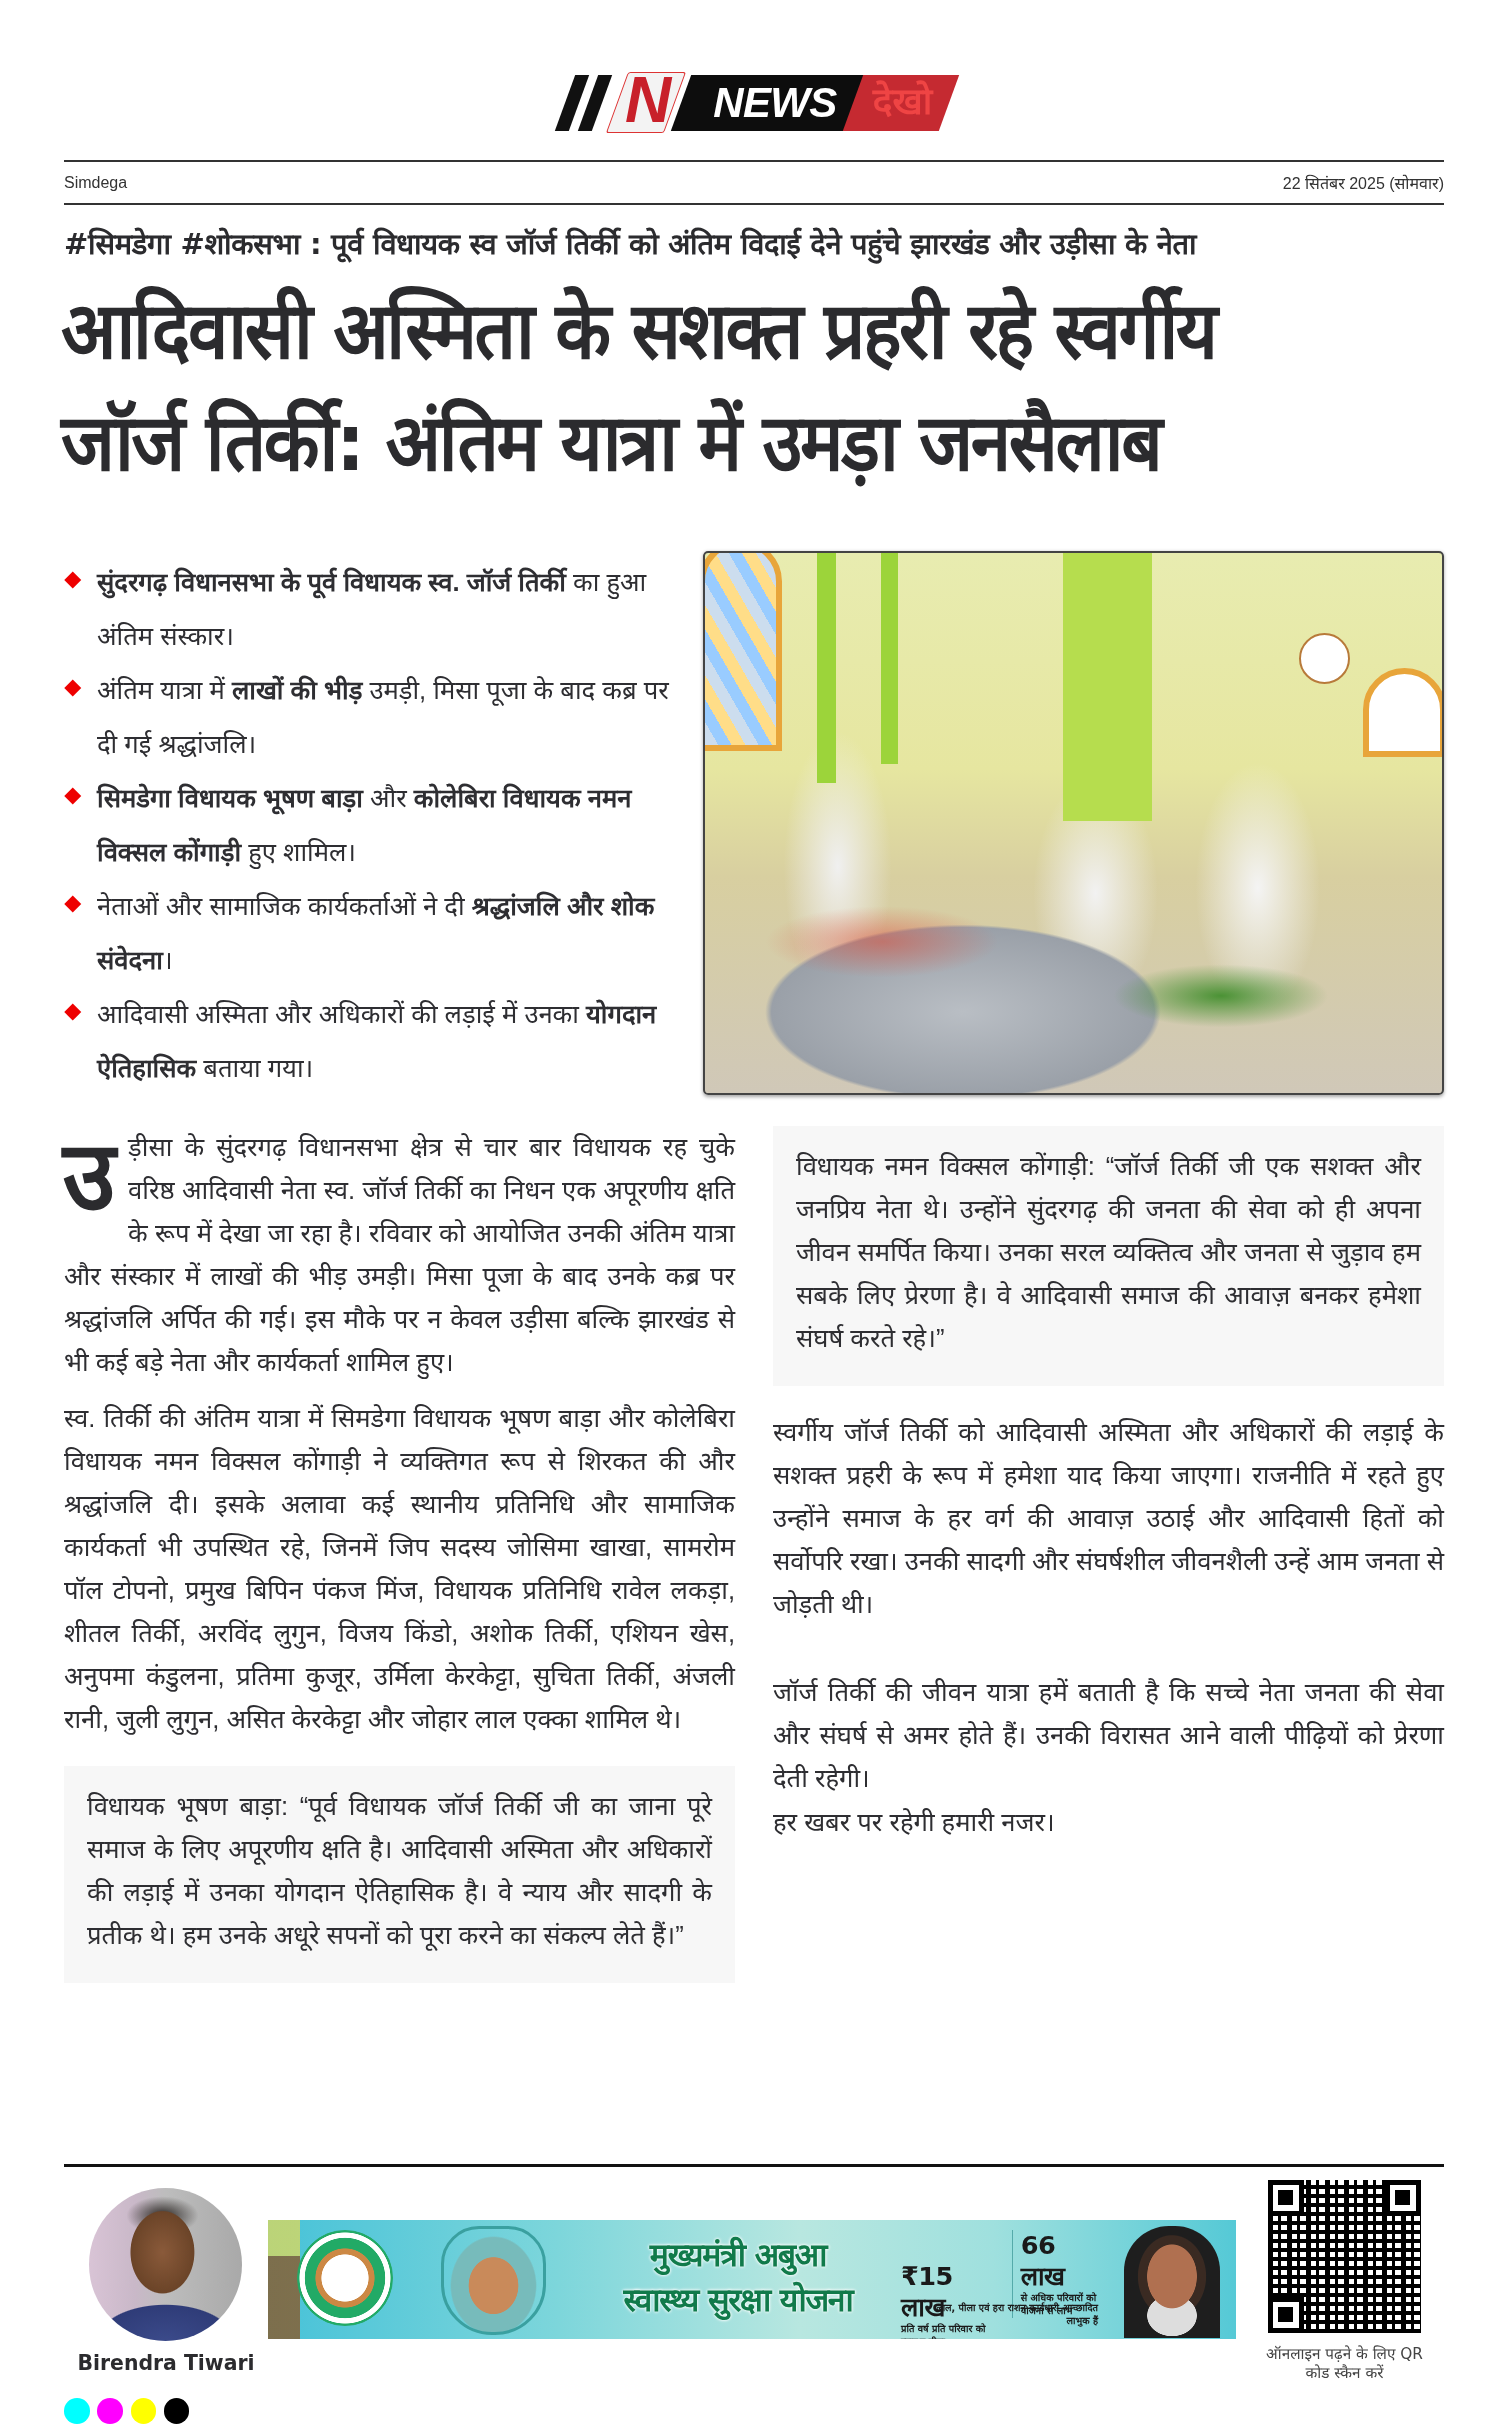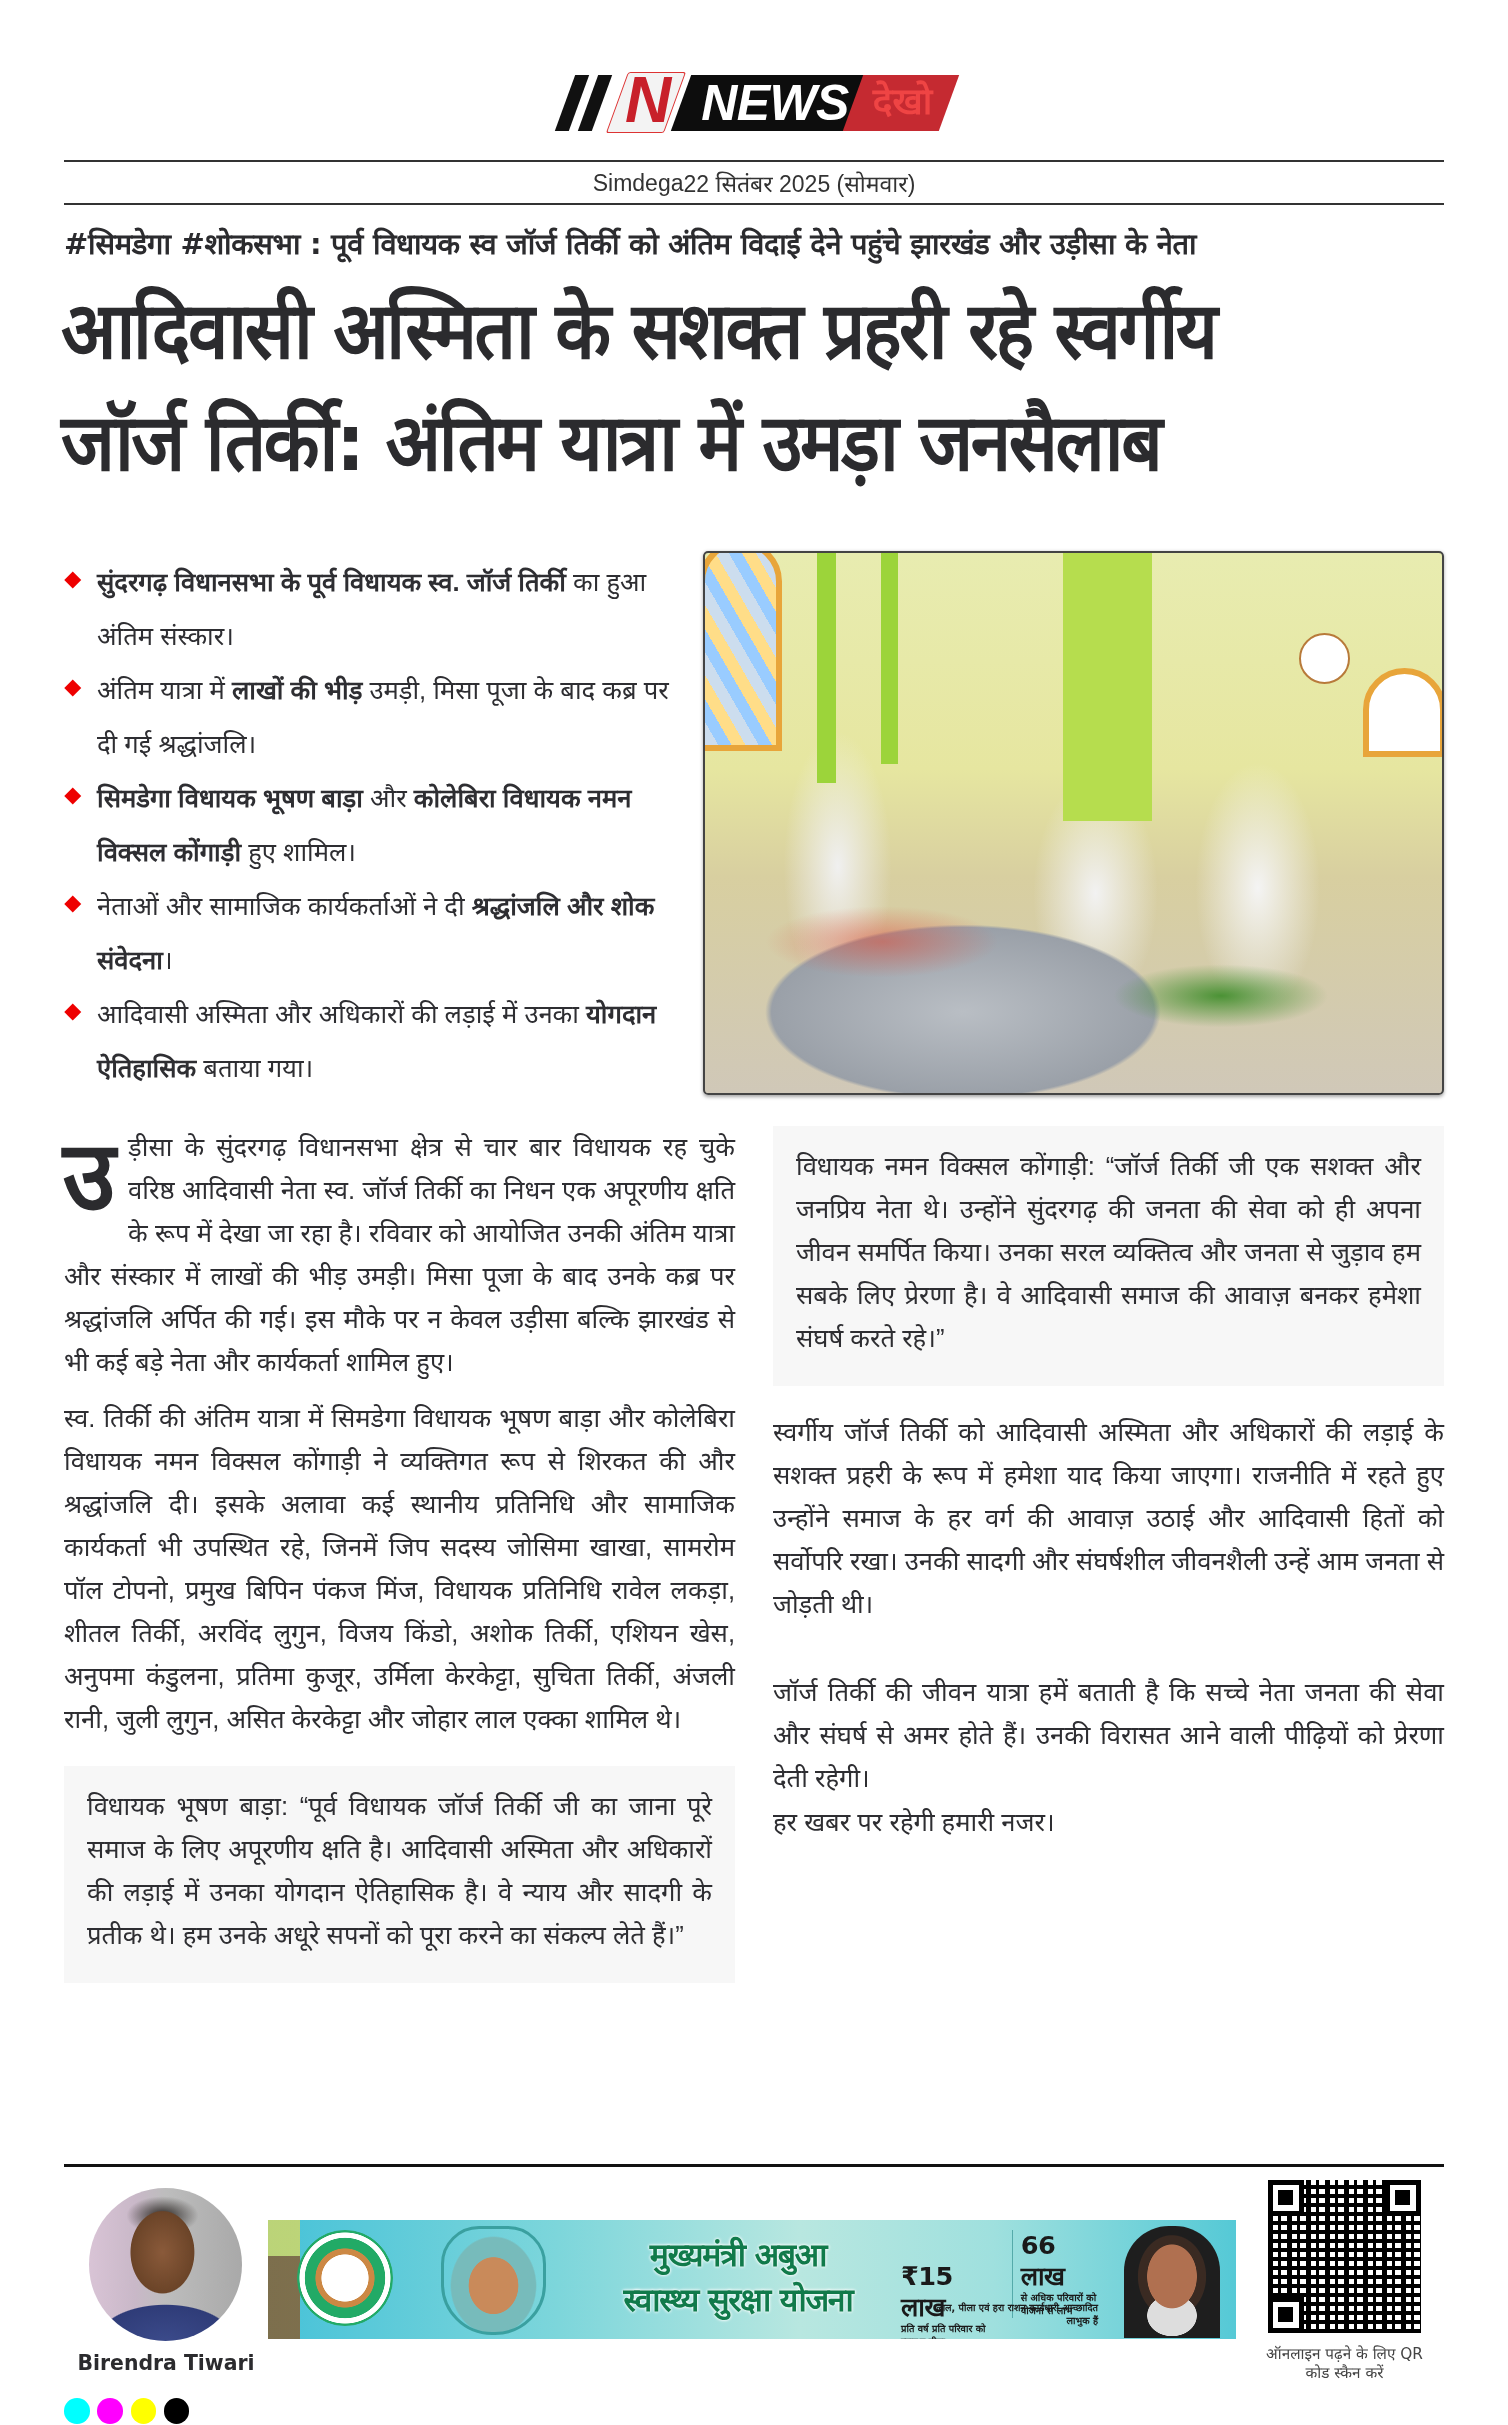--- a/index.html
+++ b/index.html
@@ -5,29 +5,29 @@
   * { box-sizing: border-box; margin: 0; padding: 0; }
   html, body { width: 1508px; height: 2426px; background: #ffffff; }
   body { font-family: "DejaVu Sans", "Liberation Sans", sans-serif; color: #2b2b2e; position: relative; overflow: hidden; }
 
   
   .logo { position: absolute; left: 553px; top: 72px; width: 403px; height: 61px; }
   .logo .stripe { position: absolute; top: 2.6px; width: 14px; height: 56px; background: #111; transform: skewX(-20deg); }
   .logo .nbox { position: absolute; left: 64px; top: 0; width: 58px; height: 61px; background: #f3f3f3; border: 1.3px solid #d33; transform: skewX(-20deg); border-radius: 2.6px; }
   .logo .nletter { position: absolute; left: 72px; top: -3.8px; width: 45px; height: 64px; font-family: "Liberation Sans", sans-serif; font-weight: 900; font-style: italic; font-size: 64px; line-height: 64px; color: #c8202a; text-align: center; }
   .logo .news { position: absolute; left: 128px; top: 2.6px; width: 179px; height: 56px; background: #0d0d0d; transform: skewX(-20deg); }
-  .logo .newstext { position: absolute; left: 139px; top: 2.6px; width: 166px; height: 56px; color: #fff; font-family: "Liberation Sans", sans-serif; font-weight: 700; font-style: italic; font-size: 50px; line-height: 56px; text-align: center; letter-spacing: -0.6px; }
+  .logo .newstext { position: absolute; left: 139px; top: 2.6px; width: 166px; height: 56px; color: #fff; font-family: "Liberation Sans", sans-serif; font-weight: 700; font-style: italic; font-size: 42px; line-height: 56px; text-align: center; letter-spacing: -0.6px; }
   .logo .dekho { position: absolute; left: 300px; top: 2.6px; width: 96px; height: 56px; background: #c52a31; transform: skewX(-20deg); }
   .logo .dekhotext { position: absolute; left: 305px; top: 2.6px; width: 89px; height: 56px; color: #ef4444; font-size: 37px; font-weight: 700; line-height: 54px; text-align: center; }
 
   
   .rule { position: absolute; left: 64px; width: 1380px; background: #333; }
   .rule.r1 { top: 160px; height: 1.9px; }
   .rule.r2 { top: 203px; height: 1.9px; }
-  .dateline { position: absolute; left: 64px; top: 167px; width: 1380px; height: 32px; display: flex; justify-content: center; align-items: center; font-size: 23px; color: #333; font-family: "Liberation Sans", sans-serif; }
+  .dateline { position: absolute; left: 64px; top: 167px; width: 1380px; height: 32px; display: flex; justify-content: space-between; align-items: center; font-size: 16px; color: #333; font-family: "Liberation Sans", sans-serif; }
 
   .kicker { position: absolute; left: 64px; top: 224px; width: 1380px; font-size: 29px; font-weight: 700; color: #2b2b2e; line-height: 41px; font-family: "DejaVu Sans", sans-serif; letter-spacing: -0.3px; white-space: nowrap; }
 
   .headline { position: absolute; left: 61px; top: 275px; width: 1393px; font-size: 79px; font-weight: 900; line-height: 112px; color: #2b2b2e; font-family: "DejaVu Sans", sans-serif; letter-spacing: -2.6px; transform: scaleX(0.92); transform-origin: left; white-space: nowrap; }
 
   
   .bullets { position: absolute; left: 64px; top: 555px; width: 613px; list-style: none; }
   .bullets li { position: relative; padding-left: 33px; font-size: 25.6px; line-height: 54px; margin-bottom: 0px; color: #2e2e32; font-family: "Liberation Sans", sans-serif; }
   .bullets li .dia { position: absolute; left: 2.6px; top: 19px; width: 11.5px; height: 11.5px; background: #e00; transform: rotate(45deg); }
   .bullets b { font-weight: 700; }

